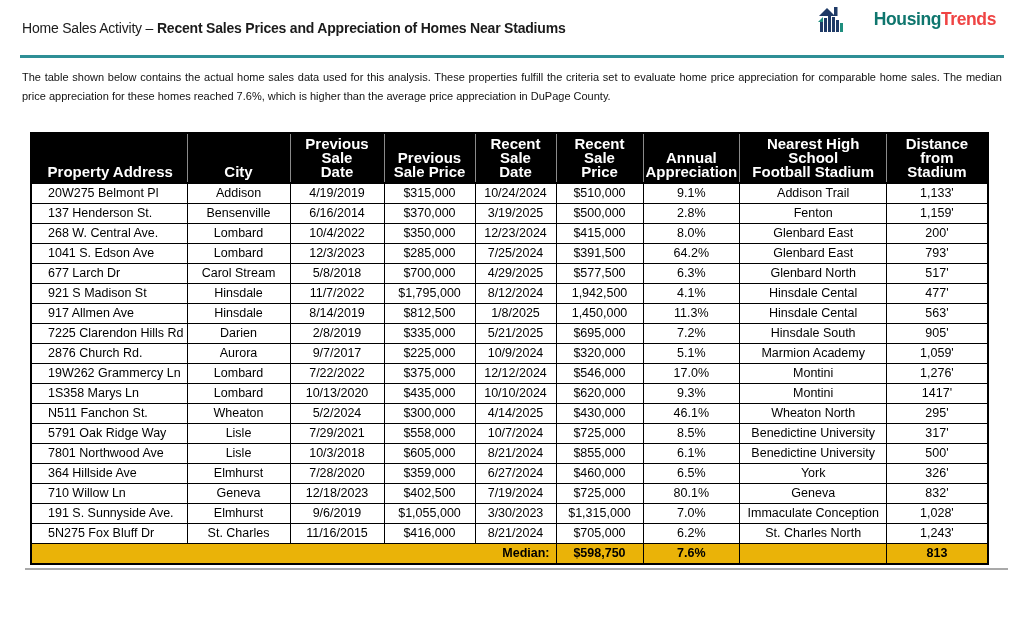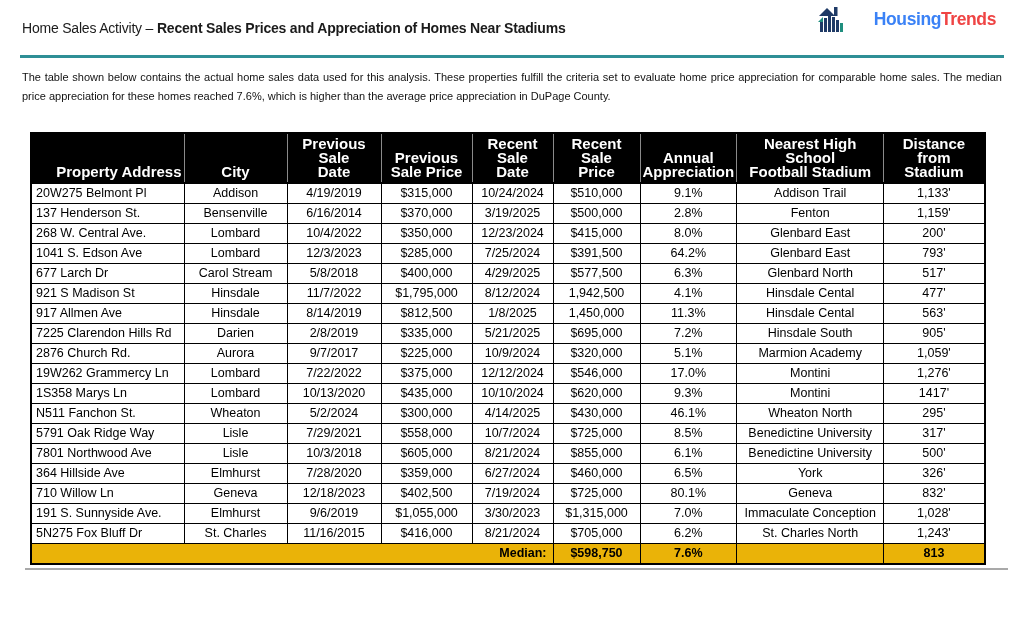--- a/index.html
+++ b/index.html
@@ -15,26 +15,26 @@
   .logo-text{font-size:17.5px;font-weight:700;letter-spacing:-0.4px;}
   .teal-rule{height:3px;margin:9px 20px 0 20px;}
   .intro{margin:10px 22px 16px 22px;font-size:11px;line-height:19px;text-align:justify;color:#121212;}
   table{margin:26px 0 0 30px;border-collapse:collapse;border:2.5px solid #000;table-layout:fixed;}
   th{
     background:#000;color:#fff;font-size:15px;font-weight:700;line-height:14px;
     vertical-align:bottom;text-align:center;padding:3px 2px 3px 2px;white-space:pre-line;
     border-left:1px solid #8a8a8a;border-right:1px solid #8a8a8a;
     border-top:2px solid #000;border-bottom:2px solid #000;
   }
-  th.left{text-align:right;padding-left:4px;}
+  th.left{text-align:center;padding-left:4px;}
   td{
     font-size:12.5px;line-height:19px;height:19px;text-align:center;
     border:1.5px solid #000;padding:0 3px;white-space:nowrap;overflow:hidden;
   }
-  td.left{text-align:left;padding-left:4px;}
+  td.left{text-align:left;padding-left:16px;}
   tr.median td{background:#eab308;}
   td.median-label{text-align:right;padding-right:6px;}
   .bold{font-weight:700;}
   .bottom-rule{height:2px;margin:3px 0 0 25px;width:983px;}
 </style>
 </head>
 <body>
 
 <div class="header-row">
   <div class="title">
@@ -48,21 +48,21 @@
         <polygon points="1,11 9,3 17,11" fill="#1F3A66"></polygon>
         <rect x="2" y="17" width="3" height="10" fill="#1F3A66"></rect>
         <rect x="6" y="13" width="3" height="14" fill="#1F3A66"></rect>
         <rect x="10" y="9" width="3" height="18" fill="#1F3A66"></rect>
         <rect x="14" y="12" width="3" height="15" fill="#1F3A66"></rect>
         <rect x="18" y="15" width="3" height="12" fill="#1F3A66"></rect>
         <rect x="22" y="18" width="3" height="9" fill="#1F8E7E"></rect>
       </svg>
     </span>
     <span class="logo-text">
-      <span style="color:#3b82f6;padding-left:25px;">Housing</span><span style="color:#ef4444;">Trends</span>
+      <span style="color:#0f766e;padding-left:25px;">Housing</span><span style="color:#ef4444;">Trends</span>
     </span>
   </div>
 </div>
 
 <div class="teal-rule" style="background: rgb(46, 143, 150);"></div>
 
 <p class="intro">The table shown below contains the actual home sales data used for this analysis. These properties fulfill the criteria set to evaluate home price appreciation for comparable home sales. The median price appreciation for these homes reached 7.6%, which is higher than the average price appreciation in DuPage County.</p>
 
 <table aria-label="home sales table">
     <colgroup>
@@ -138,21 +138,21 @@
         <td>7/25/2024</td>
         <td>$391,500</td>
         <td>64.2%</td>
         <td>Glenbard East</td>
         <td>793'</td>
       </tr>
       <tr>
         <td class="left">677 Larch Dr</td>
         <td>Carol Stream</td>
         <td>5/8/2018</td>
-        <td>$400,000</td>
+        <td>$700,000</td>
         <td>4/29/2025</td>
         <td>$577,500</td>
         <td>6.3%</td>
         <td>Glenbard North</td>
         <td>517'</td>
       </tr>
       <tr>
         <td class="left">921 S Madison St</td>
         <td>Hinsdale</td>
         <td>11/7/2022</td>

